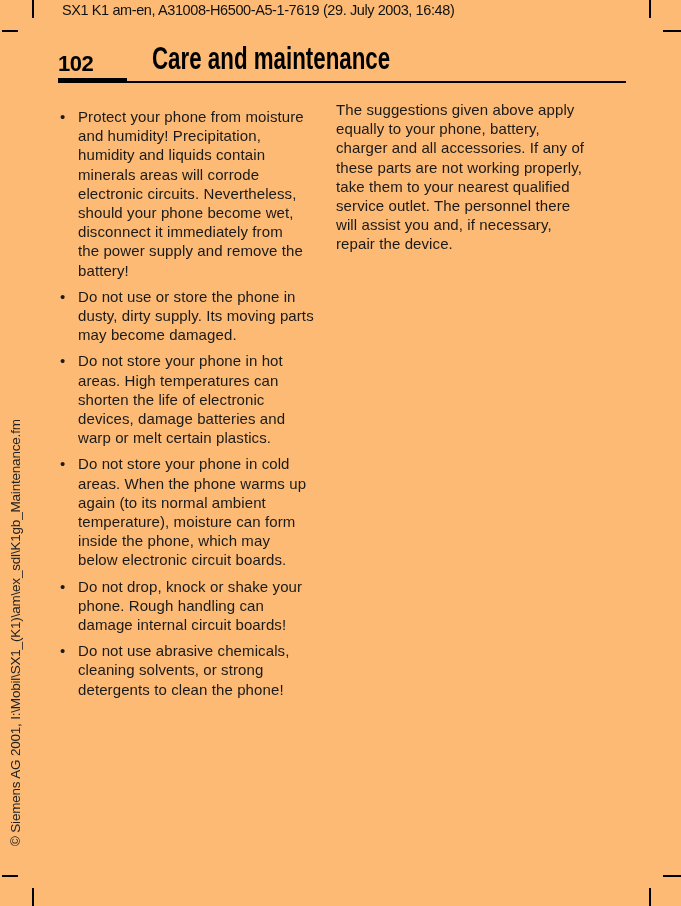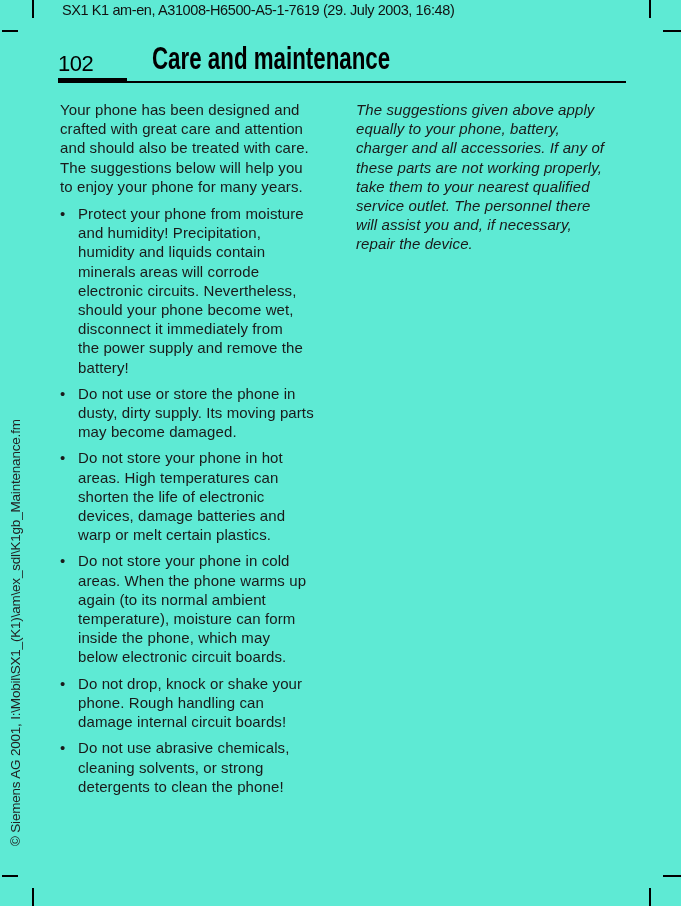--- a/index.html
+++ b/index.html
@@ -4,21 +4,21 @@
 <style>
   html, body {
     margin: 0;
     padding: 0;
     background: #ffffff;
   }
   #page {
     position: relative;
     width: 681px;
     height: 906px;
-    background: #5eead4;
+    background: #fdba74;
     overflow: hidden;
     font-family: "Liberation Sans", sans-serif;
     color: #1a1a1a;
   }
 
   
   .crop { position: absolute; background: #000; }
   .crop-tl-v { left: 32px;  top: 0;      width: 2px;  height: 18px; }
   .crop-tl-h { left: 2px;   top: 30px;   width: 16px; height: 2px;  }
   .crop-tr-v { left: 649px; top: 0;      width: 2px;  height: 18px; }
@@ -38,21 +38,21 @@
     color: #111;
     white-space: nowrap;
   }
 
   
   .page-number {
     position: absolute;
     left: 58px;
     top: 51px;
     font-size: 22px;
-    font-weight: normal;
+    font-weight: bold;
     color: #000;
     letter-spacing: -0.5px;
   }
   .page-title {
     position: absolute;
     left: 152px;
     top: 41px;
     font-size: 31px;
     font-weight: bold;
     color: #000;
@@ -81,21 +81,21 @@
   
   .col {
     position: absolute;
     top: 100px;
     font-size: 15px;
     line-height: 19.2px;
     letter-spacing: 0.1px;
     color: #1a1a1a;
   }
   .col-left  { left: 60px;  width: 292px; }
-  .col-right { left: 356px; width: 288px; font-style: italic; }
+  .col-right { left: 336px; width: 288px; }
 
   .para {
     white-space: pre-line;
     margin: 0 0 8px 0;
   }
   .bullet-item {
     display: flex;
     margin-top: 7px;
   }
   .bullet-marker {
@@ -137,25 +137,20 @@
   <div class="crop crop-br-v"></div>
 
   <div class="doc-ref">SX1 K1 am-en, A31008-H6500-A5-1-7619 (29. July 2003, 16:48)</div>
 
   <div class="page-number">102</div>
   <div class="page-title">Care and maintenance</div>
   <div class="rule-thin"></div>
   <div class="rule-thick"></div>
 
   <div class="col col-left">
-    <p class="para">Your phone has been designed and
-crafted with great care and attention
-and should also be treated with care.
-The suggestions below will help you
-to enjoy your phone for many years.</p>
     <div>
         <div class="bullet-item">
           <span class="bullet-marker">•</span>
           <span class="bullet-text">Protect your phone from moisture
 and humidity! Precipitation,
 humidity and liquids contain
 minerals areas will corrode
 electronic circuits. Nevertheless,
 should your phone become wet,
 disconnect it immediately from

